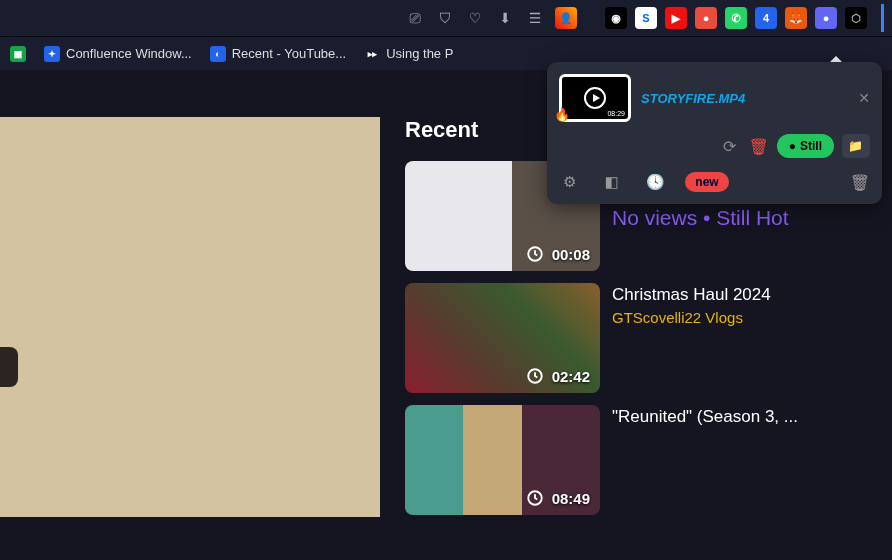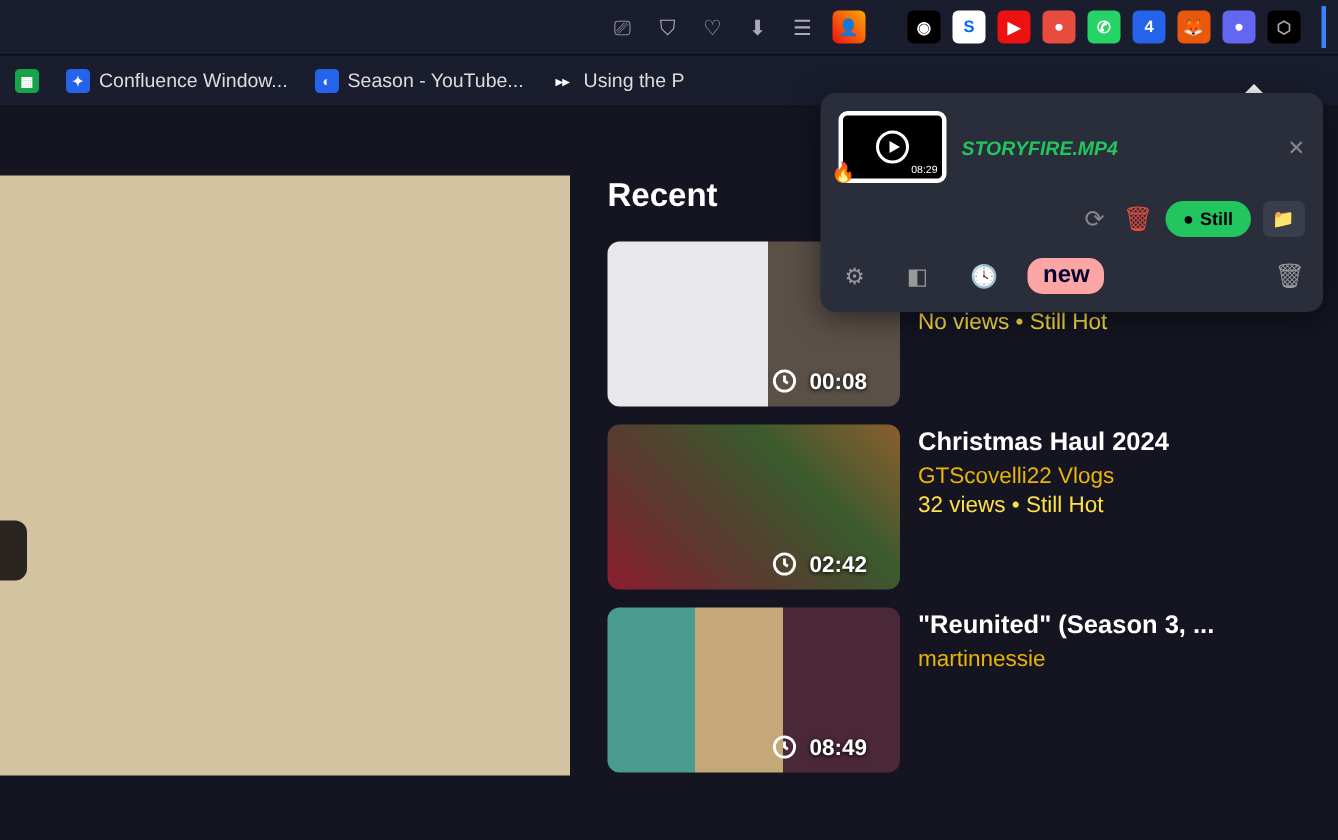--- a/index.html
+++ b/index.html
@@ -15,44 +15,44 @@
 .stats .badge{width:14px;height:14px;border-radius:50%;border:1px solid #f59e0b;color:#f59e0b;display:inline-flex;align-items:center;justify-content:center;font-size:9px;margin-left:2px}
 .stats .s2{color:#4ade80}
 .main{display:flex;padding:0;height:calc(100% - 110px)}
 .player{width:380px;height:400px;background:#d4c3a0;position:relative;overflow:hidden}
 .player::after{content:"";position:absolute;left:0;top:230px;width:18px;height:40px;background:#2a2520;border-radius:0 8px 8px 0}
 .recent{flex:1;padding:0 0 0 25px}
 .recent h2{font-size:22px;font-weight:bold;margin-bottom:18px}
 .vid{display:flex;gap:12px;margin-bottom:12px;cursor:pointer}
 .thumb{width:195px;height:110px;background:#333;border-radius:8px;position:relative;overflow:hidden;background-size:cover}
 .thumb .coin{position:absolute;top:10px;right:14px;width:24px;height:24px;border-radius:50%;background:#f59e0b;display:flex;align-items:center;justify-content:center;font-size:11px;font-weight:bold;color:#000}
-.dur{position:absolute;bottom:8px;right:22px;display:flex;align-items:center;gap:8px;font-size:15px;font-weight:bold;text-shadow:0 1px 3px #000}
+.dur{position:absolute;bottom:8px;right:10px;display:flex;align-items:center;gap:8px;font-size:15px;font-weight:bold;text-shadow:0 1px 3px #000}
 .dur svg{width:18px;height:18px}
 .meta{flex:1;padding-top:2px}
-.title{font-size:17px;font-weight:bold;margin-bottom:4px;white-space:nowrap;overflow:hidden;text-overflow:ellipsis;max-width:260px}
+.title{font-size:17px;font-weight:normal;margin-bottom:4px;white-space:nowrap;overflow:hidden;text-overflow:ellipsis;max-width:260px}
 .channel{font-size:15px;color:#eab308;margin-bottom:2px}
-.views{font-size:15px;color:#fde047}
+.views{font-size:21px;color:#8b5cf6}
 .dl-panel{position:absolute;top:62px;right:10px;width:335px;background:#2a2d3a;border-radius:10px;padding:12px;box-shadow:0 4px 20px rgba(0,0,0,.5)}
 .dl-row{display:flex;gap:10px;align-items:center}
 .dl-thumb{width:72px;height:48px;background:#000;border:3px solid #fff;border-radius:6px;position:relative;display:flex;align-items:center;justify-content:center}
 .dl-thumb .play{width:22px;height:22px;border:2px solid #fff;border-radius:50%;display:flex;align-items:center;justify-content:center}
 .dl-thumb .play::after{content:"";border-left:7px solid #fff;border-top:4px solid transparent;border-bottom:4px solid transparent;margin-left:2px}
 .dl-thumb .flame{position:absolute;left:-8px;bottom:-3px;font-size:13px}
 .dl-thumb .dt{position:absolute;right:3px;bottom:2px;font-size:7px;color:#fff}
 .dl-info{flex:1}
-.dl-name{font-size:13px;font-style:italic;font-weight:bold;color:#22c55e}
+.dl-name{font-size:13px;font-style:italic;font-weight:bold;color:#0ea5e9}
 .dl-close{color:#888;cursor:pointer;font-size:14px}
 .dl-actions{display:flex;align-items:center;gap:8px;margin-top:12px;justify-content:flex-end}
 .dl-actions .spin{color:#888;margin-right:4px}
 .dl-actions .trash{color:#e74c3c}
 .play-btn{background:#22c55e;color:#000;border:none;border-radius:14px;padding:5px 12px;font-size:12px;font-weight:bold;display:flex;align-items:center;gap:4px;cursor:pointer}
 .folder-btn{width:28px;height:24px;background:#3a3d4a;border-radius:5px;display:flex;align-items:center;justify-content:center;cursor:pointer}
 .dl-bottom{display:flex;align-items:center;margin-top:14px;gap:28px;padding-left:4px}
 .dl-bottom .bico{color:#999;cursor:pointer;font-size:15px}
-.new-tag{background:#fca5a5;color:#003;font-size:16px;font-weight:bold;padding:3px 10px;border-radius:10px;margin-left:-8px}
+.new-tag{background:#ef4444;color:#003;font-size:12px;font-weight:bold;padding:3px 10px;border-radius:10px;margin-left:-8px}
 .dl-bottom .trash2{margin-left:auto;color:#999;cursor:pointer}
 .arrow-up{position:absolute;top:56px;right:48px;width:0;height:0;border-left:8px solid transparent;border-right:8px solid transparent;border-bottom:8px solid #fff}
 </style>
 </head>
 <body>
 
 <div class="topbar">
   <span class="ico">⎚</span>
   <span class="ico">⛉</span>
   <span class="ico">♡</span>
@@ -77,21 +77,21 @@
 <div class="bookmarks" id="bm-row">
     <div class="bm">
       <span class="bm-ico" style="background: rgb(22, 163, 74); color: rgb(255, 255, 255);">▦</span>
     </div>
     <div class="bm">
       <span class="bm-ico" style="background: rgb(37, 99, 235); color: rgb(255, 255, 255);">✦</span>
       <span>Confluence Window...</span>
     </div>
     <div class="bm">
       <span class="bm-ico" style="background: rgb(37, 99, 235); color: rgb(255, 255, 255);">◐</span>
-      <span>Season - YouTube...</span>
+      <span>Recent - YouTube...</span>
     </div>
     <div class="bm">
       <span class="bm-ico" style="background: transparent; color: rgb(255, 255, 255);">▸▸</span>
       <span>Using the P</span>
     </div>
     <div class="bm">
       <span></span>
     </div>
   </div>
 
@@ -131,36 +131,34 @@
               <svg viewBox="0 0 24 24" fill="none" stroke="#fff" stroke-width="2.5">
                 <circle cx="12" cy="12" r="9"></circle>
                 <path d="M12 7v5l3 2"></path>
               </svg>
               <span>02:42</span>
             </div>
           </div>
           <div class="meta">
             <div class="title">Christmas Haul 2024</div>
             <div class="channel">GTScovelli22 Vlogs</div>
-            <div class="views">32 views • Still Hot</div>
           </div>
         </div>
         <div class="vid">
           <div class="thumb" style="background: linear-gradient(90deg, rgb(74, 157, 142) 0%, rgb(74, 157, 142) 30%, rgb(196, 168, 120) 30%, rgb(196, 168, 120) 60%, rgb(74, 40, 56) 60%);">
             <div class="dur">
               <svg viewBox="0 0 24 24" fill="none" stroke="#fff" stroke-width="2.5">
                 <circle cx="12" cy="12" r="9"></circle>
                 <path d="M12 7v5l3 2"></path>
               </svg>
               <span>08:49</span>
             </div>
           </div>
           <div class="meta">
             <div class="title">"Reunited" (Season 3, ...</div>
-            <div class="channel">martinnessie</div>
           </div>
         </div>
       </div>
   </div>
 </div>
 
 <div class="arrow-up"></div>
 <div class="dl-panel">
   <div class="dl-row">
     <div class="dl-thumb">

